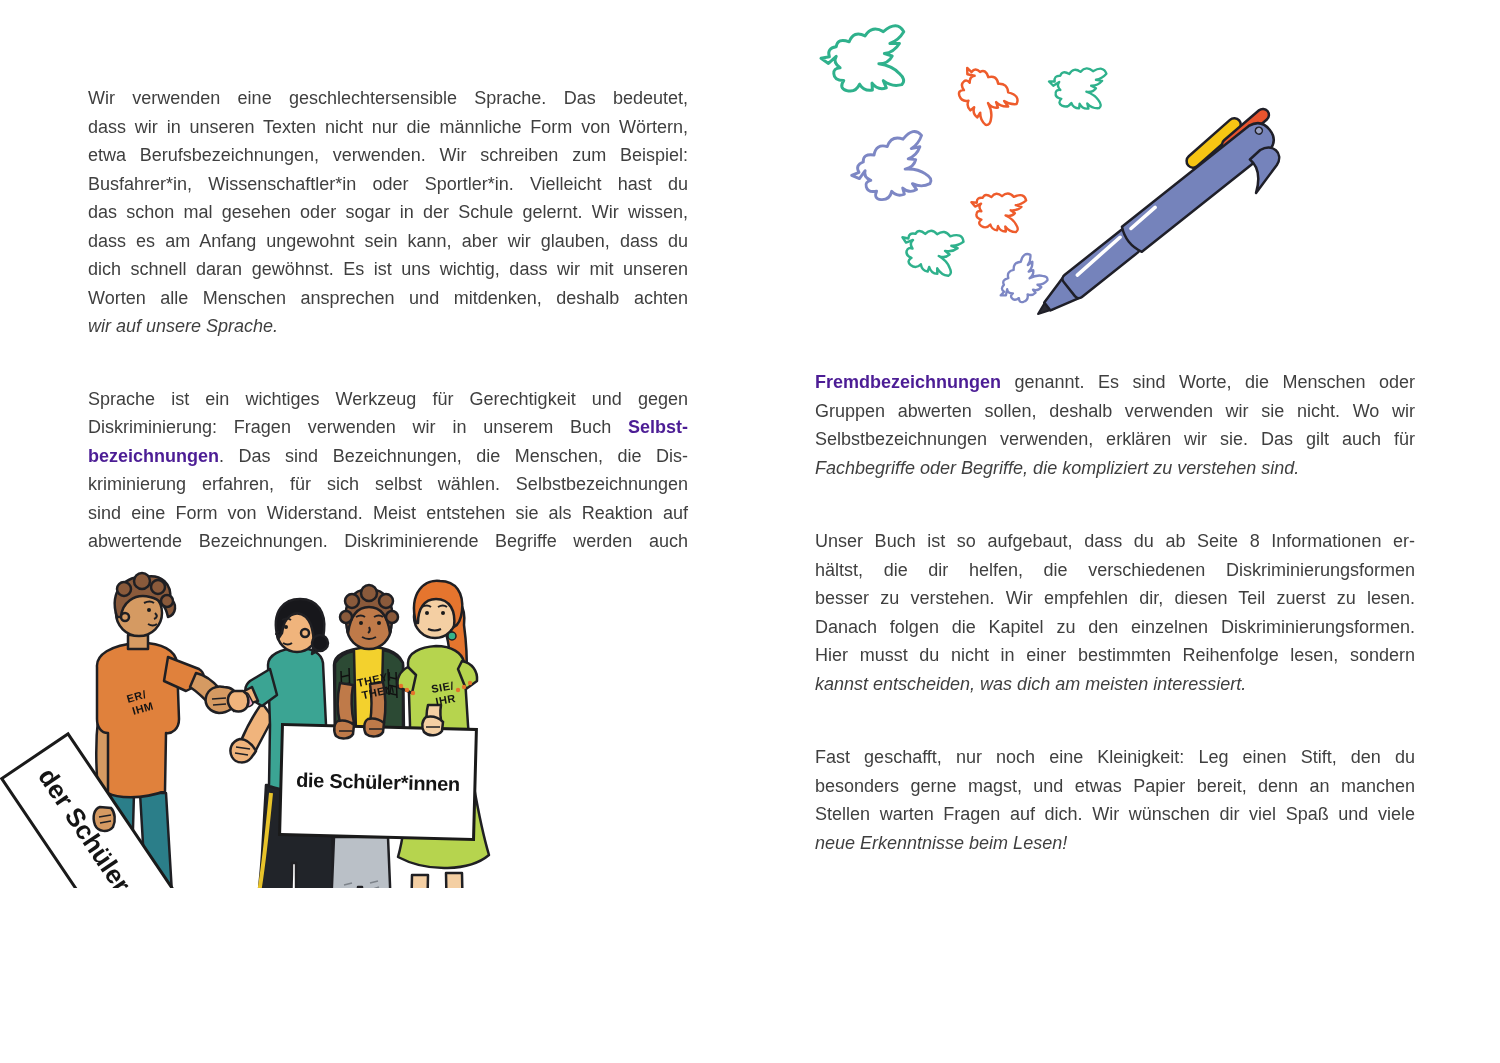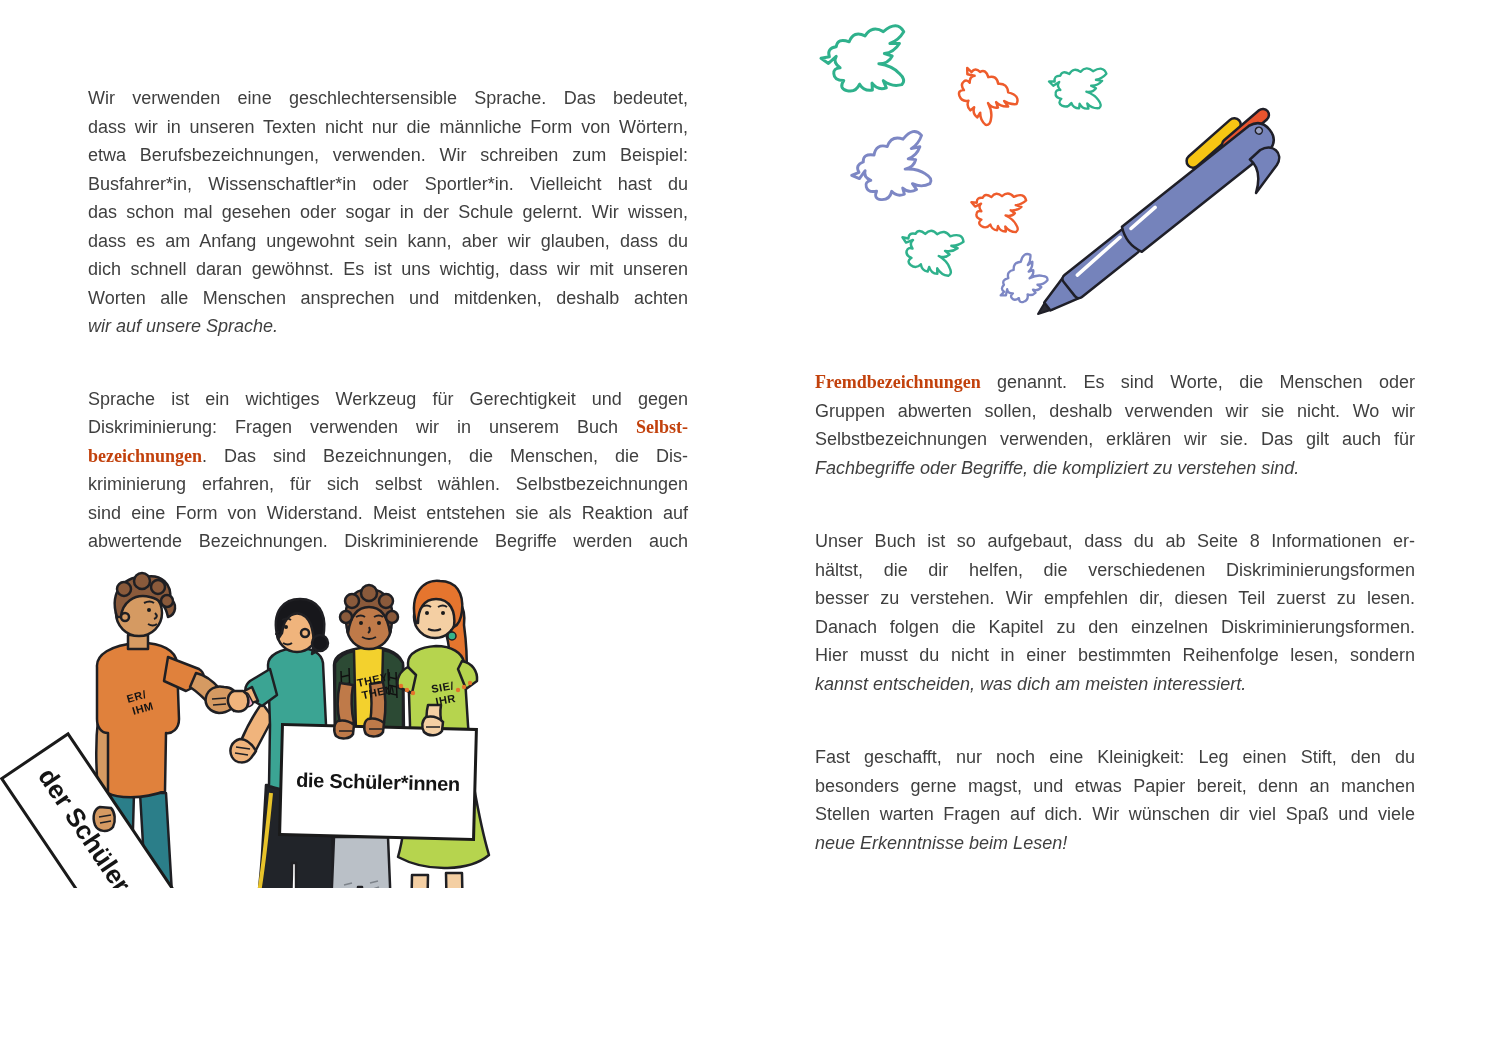--- a/index.html
+++ b/index.html
@@ -3,21 +3,21 @@
 <meta charset="utf-8">
 <style>
   html,body{margin:0;padding:0;background:#ffffff;}
   .spread{position:relative;width:1500px;height:888px;background:#ffffff;overflow:hidden;
           font-family:"Liberation Sans",sans-serif;}
   .textcol{position:absolute;width:600px;font-size:18px;line-height:28.5px;color:#3f3f3f;}
   .left-col{left:88px;top:84px;}
   .right-col{left:815px;top:368px;}
   .para .line{text-align:justify;text-align-last:justify;}
   .para .line.last{text-align-last:left;font-style:italic;}
-  .para b{font-weight:bold;color:#c2410c;font-family:Liberation Serif, serif;}
+  .para b{font-weight:bold;color:#4c1d95;}
   .left-col .para + .para{margin-top:44px;}
   .right-col .para + .para{margin-top:45px;}
   .credits{position:absolute;left:815px;top:882px;font-style:italic;font-size:19px;
            line-height:31px;color:#ec4899;}
   .footer-rule{position:absolute;left:815px;top:999px;width:598px;height:2px;background:#a92b4e;}
   .footer-section{position:absolute;left:815px;top:1007px;font-size:13px;font-weight:bold;
                   letter-spacing:4px;color:#0f172a;}
   .footer-page{position:absolute;left:1375px;top:1001px;width:38px;text-align:right;
                font-size:23px;font-weight:bold;font-style:italic;color:#a92b4e;transform:skewX(-6deg);}
   .illus-people{position:absolute;left:0px;top:555px;}

